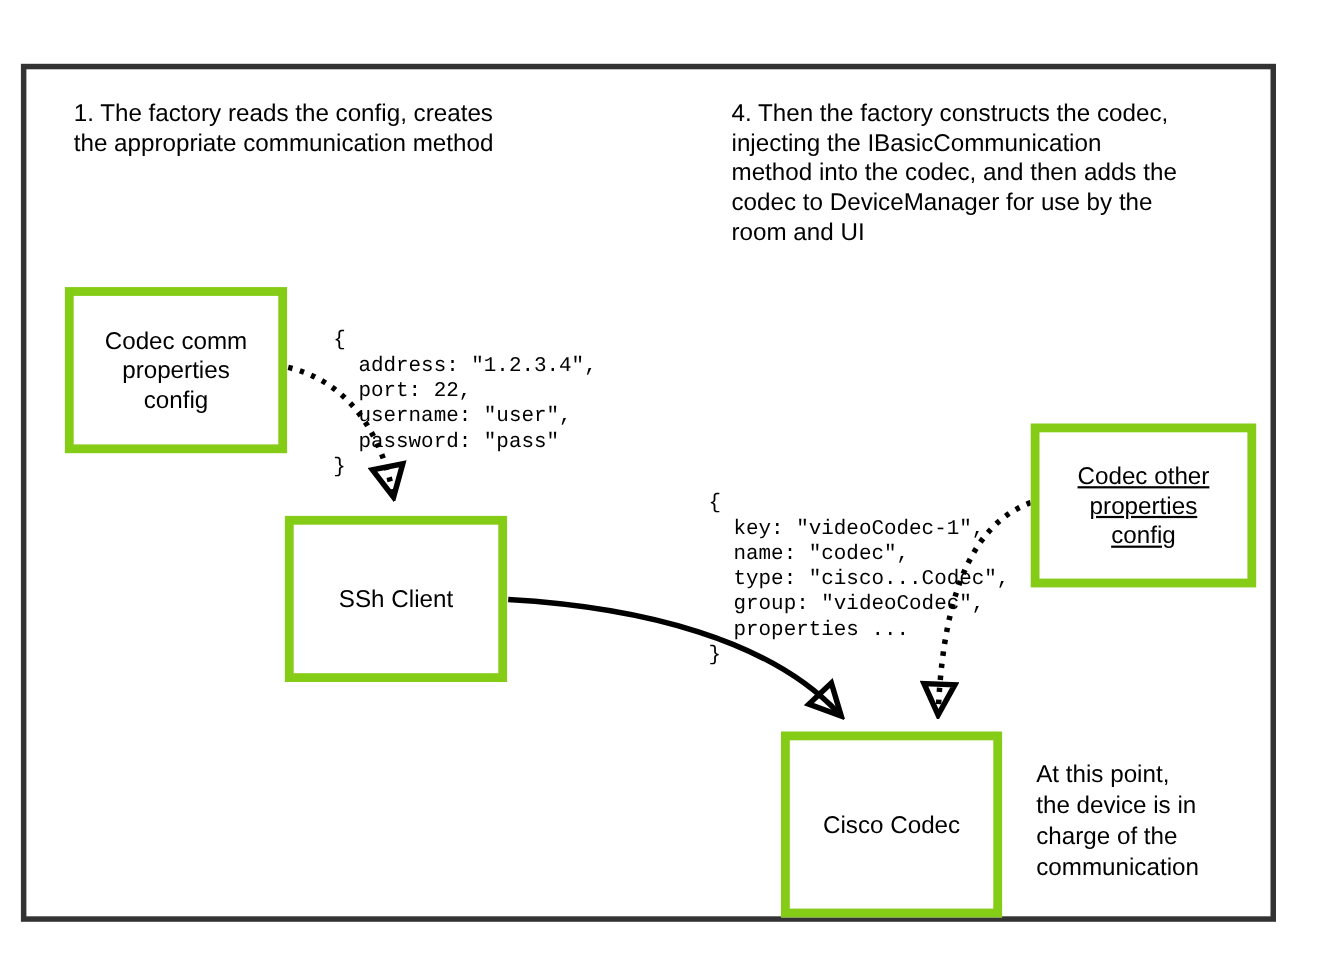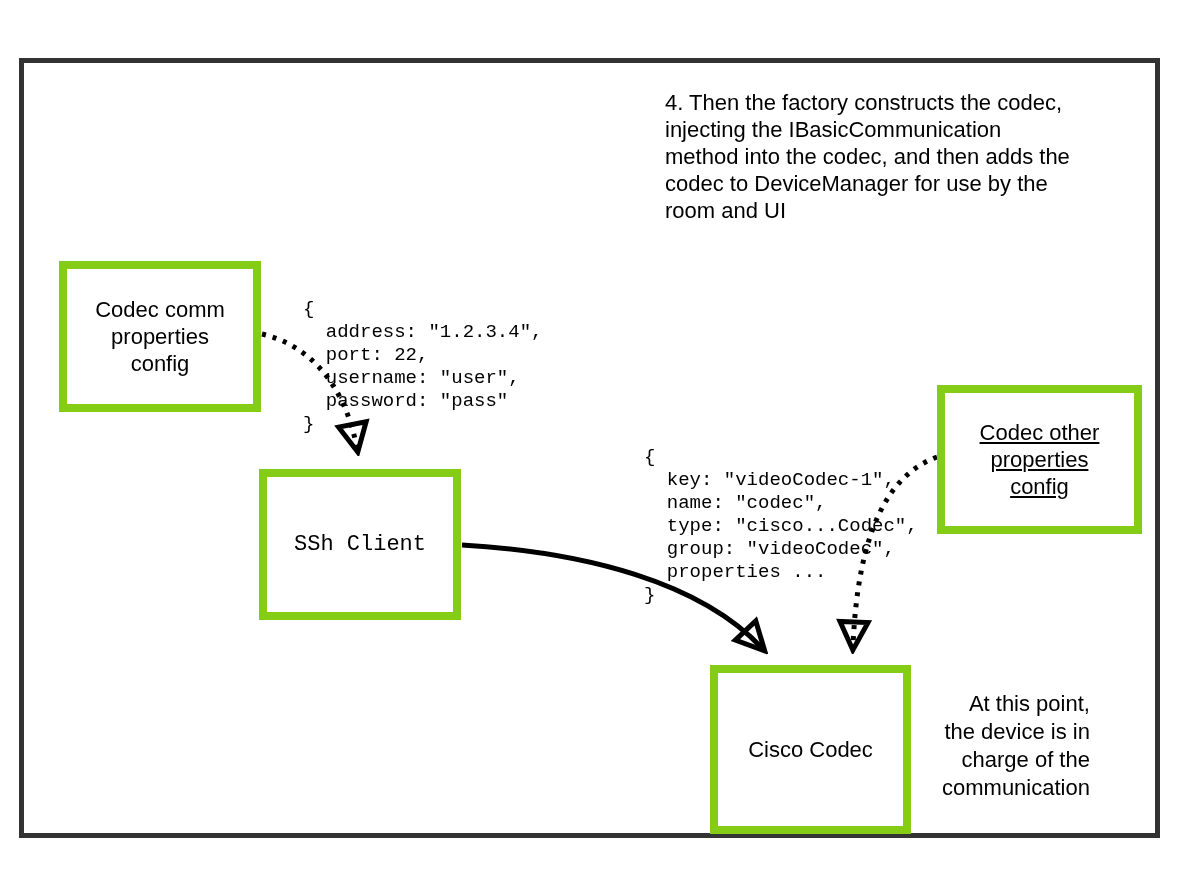--- a/index.html
+++ b/index.html
@@ -41,21 +41,20 @@
     stroke-dasharray: 4 7;
   }
   .note {
     position: absolute;
     font-size: 22px;
     line-height: 27px;
     white-space: pre-line;
   }
   .note-endpoint {
     line-height: 28px;
-    text-align: right;
   }
   .box {
     position: absolute;
     box-sizing: border-box;
     border: 8px solid #84cc16;
     background: #ffffff;
     display: flex;
     align-items: center;
     justify-content: center;
     text-align: center;
@@ -84,32 +83,34 @@
     <defs>
       <marker id="ah" markerUnits="userSpaceOnUse" viewBox="0 0 36 36" markerWidth="36" markerHeight="36" refX="28" refY="18" orient="auto">
         <path d="M4,4 L32,18 L4,32 Z" fill="#000000" stroke="none"></path>
       </marker>
     </defs>
     <path class="dotted" d="M 262 334 C 308 345, 344 382, 357 448" marker-end="url(#ah)"></path>
     <path class="solid" d="M 462 545 C 585 552, 700 582, 762 648" marker-end="url(#ah)"></path>
     <path class="dotted" d="M 937 457 C 890 474, 858 528, 853 646" marker-end="url(#ah)"></path>
   </svg>
 
+  <div class="note" style="left:67px; top:89px;">1. The factory reads the config, creates
+the appropriate communication method</div>
 
   <div class="note" style="left:665px; top:89px;">4. Then the factory constructs the codec,
 injecting the IBasicCommunication
 method into the codec, and then adds the
 codec to DeviceManager for use by the
 room and UI</div>
 
   <div class="box" style="left:59px; top:261px; width:202px; height:151px;">Codec comm
 properties
 config</div>
 
-  <div class="box" style="left:259px; top:469px; width:202px; height:151px;font-family:Liberation Mono, monospace;">SSh Client</div>
+  <div class="box" style="left:259px; top:469px; width:202px; height:151px;">SSh Client</div>
 
   <div class="box" style="left:937px; top:385px; width:205px; height:149px;text-decoration:underline;">Codec other
 properties
 config</div>
 
   <div class="box" style="left:710px; top:665px; width:201px; height:169px;">Cisco Codec</div>
 
   <pre class="code" style="left:303px; top:298px;">{
   address: "1.2.3.4",
   port: 22,

